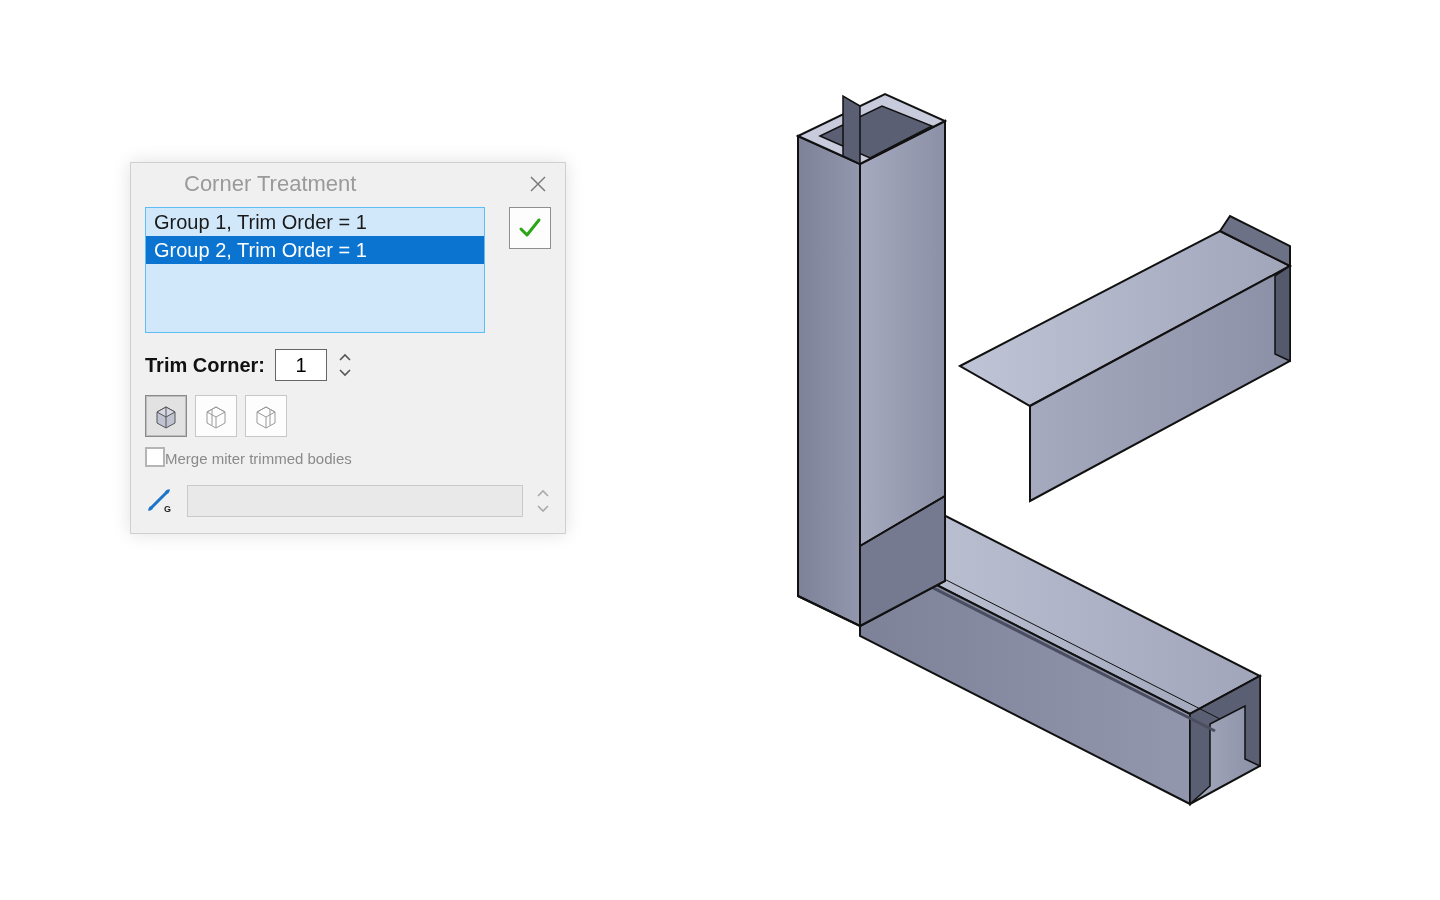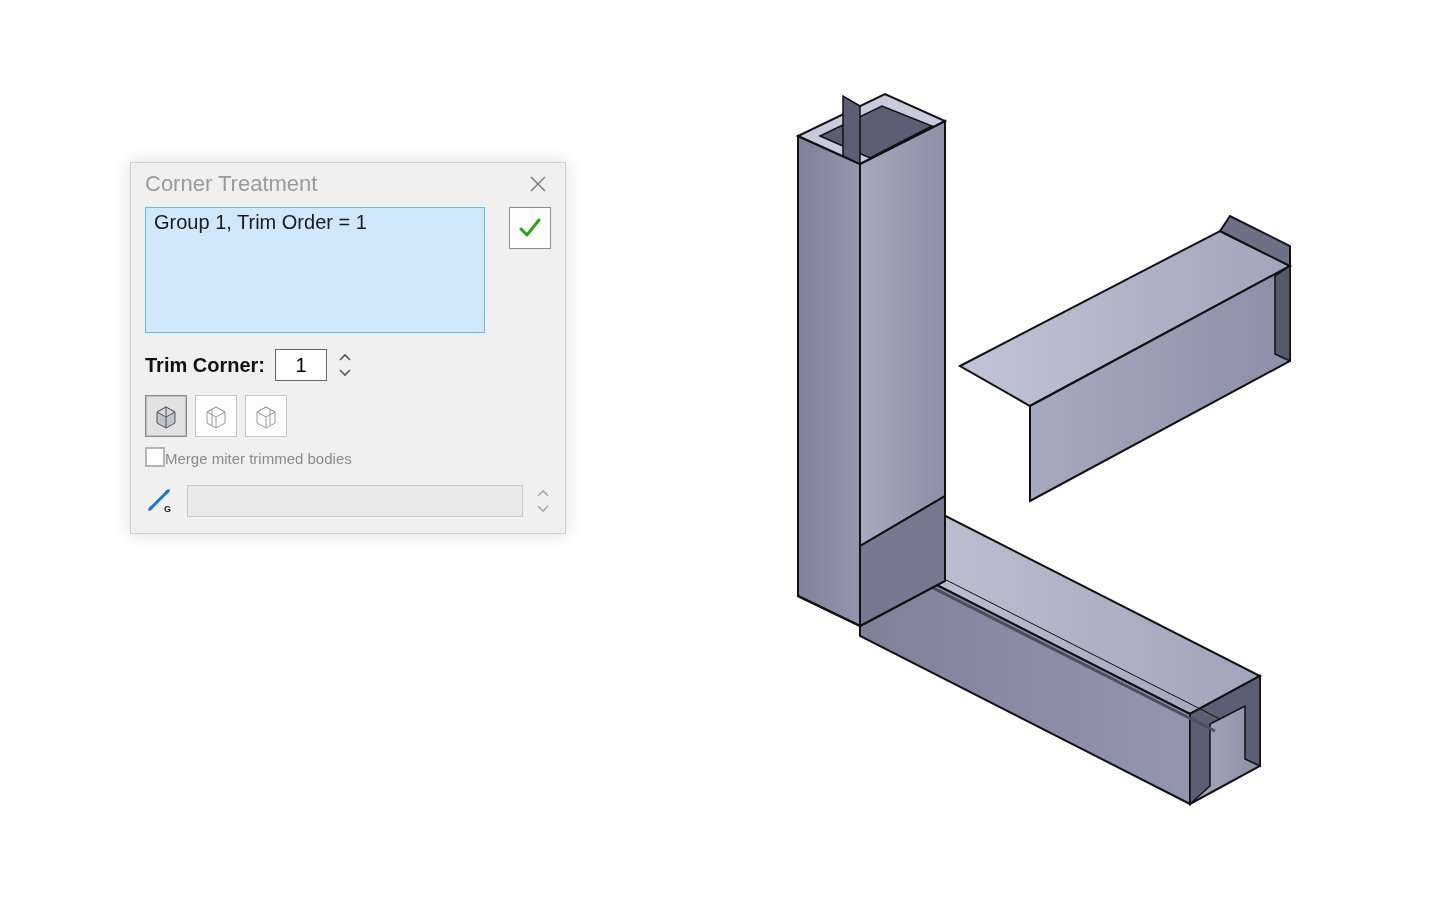--- a/index.html
+++ b/index.html
@@ -26,20 +26,21 @@
 
   .panel-header {
     display: flex;
     align-items: center;
     justify-content: space-between;
     padding: 8px 14px 6px 14px;
   }
   .panel-title {
     font-size: 22px;
     color: #9a9a9a;
+    margin-left: 39px;
   }
   .close-x {
     width: 26px;
     height: 26px;
     display: flex;
     align-items: center;
     justify-content: center;
     cursor: pointer;
     color: #7a7a7a;
   }
@@ -204,20 +205,21 @@
       <svg width="20" height="20" viewBox="0 0 20 20">
         <line x1="3" y1="3" x2="17" y2="17" stroke="#7a7a7a" stroke-width="1.5"></line>
         <line x1="17" y1="3" x2="3" y2="17" stroke="#7a7a7a" stroke-width="1.5"></line>
       </svg>
     </div>
   </div>
 
   <div class="listbox-row">
     <div class="listbox">
       <div class="item">Group 1, Trim Order = 1</div>
+      <div class="item selected">Group 2, Trim Order = 1</div>
     </div>
     <div class="confirm-btn">
       <svg width="26" height="26" viewBox="0 0 26 26">
         <polyline points="4,14 10,20 22,5" fill="none" stroke="#2aa516" stroke-width="3" stroke-linecap="round" stroke-linejoin="round"></polyline>
       </svg>
     </div>
   </div>
 
   <div class="trim-row">
     <div class="trim-label">Trim Corner:</div>

